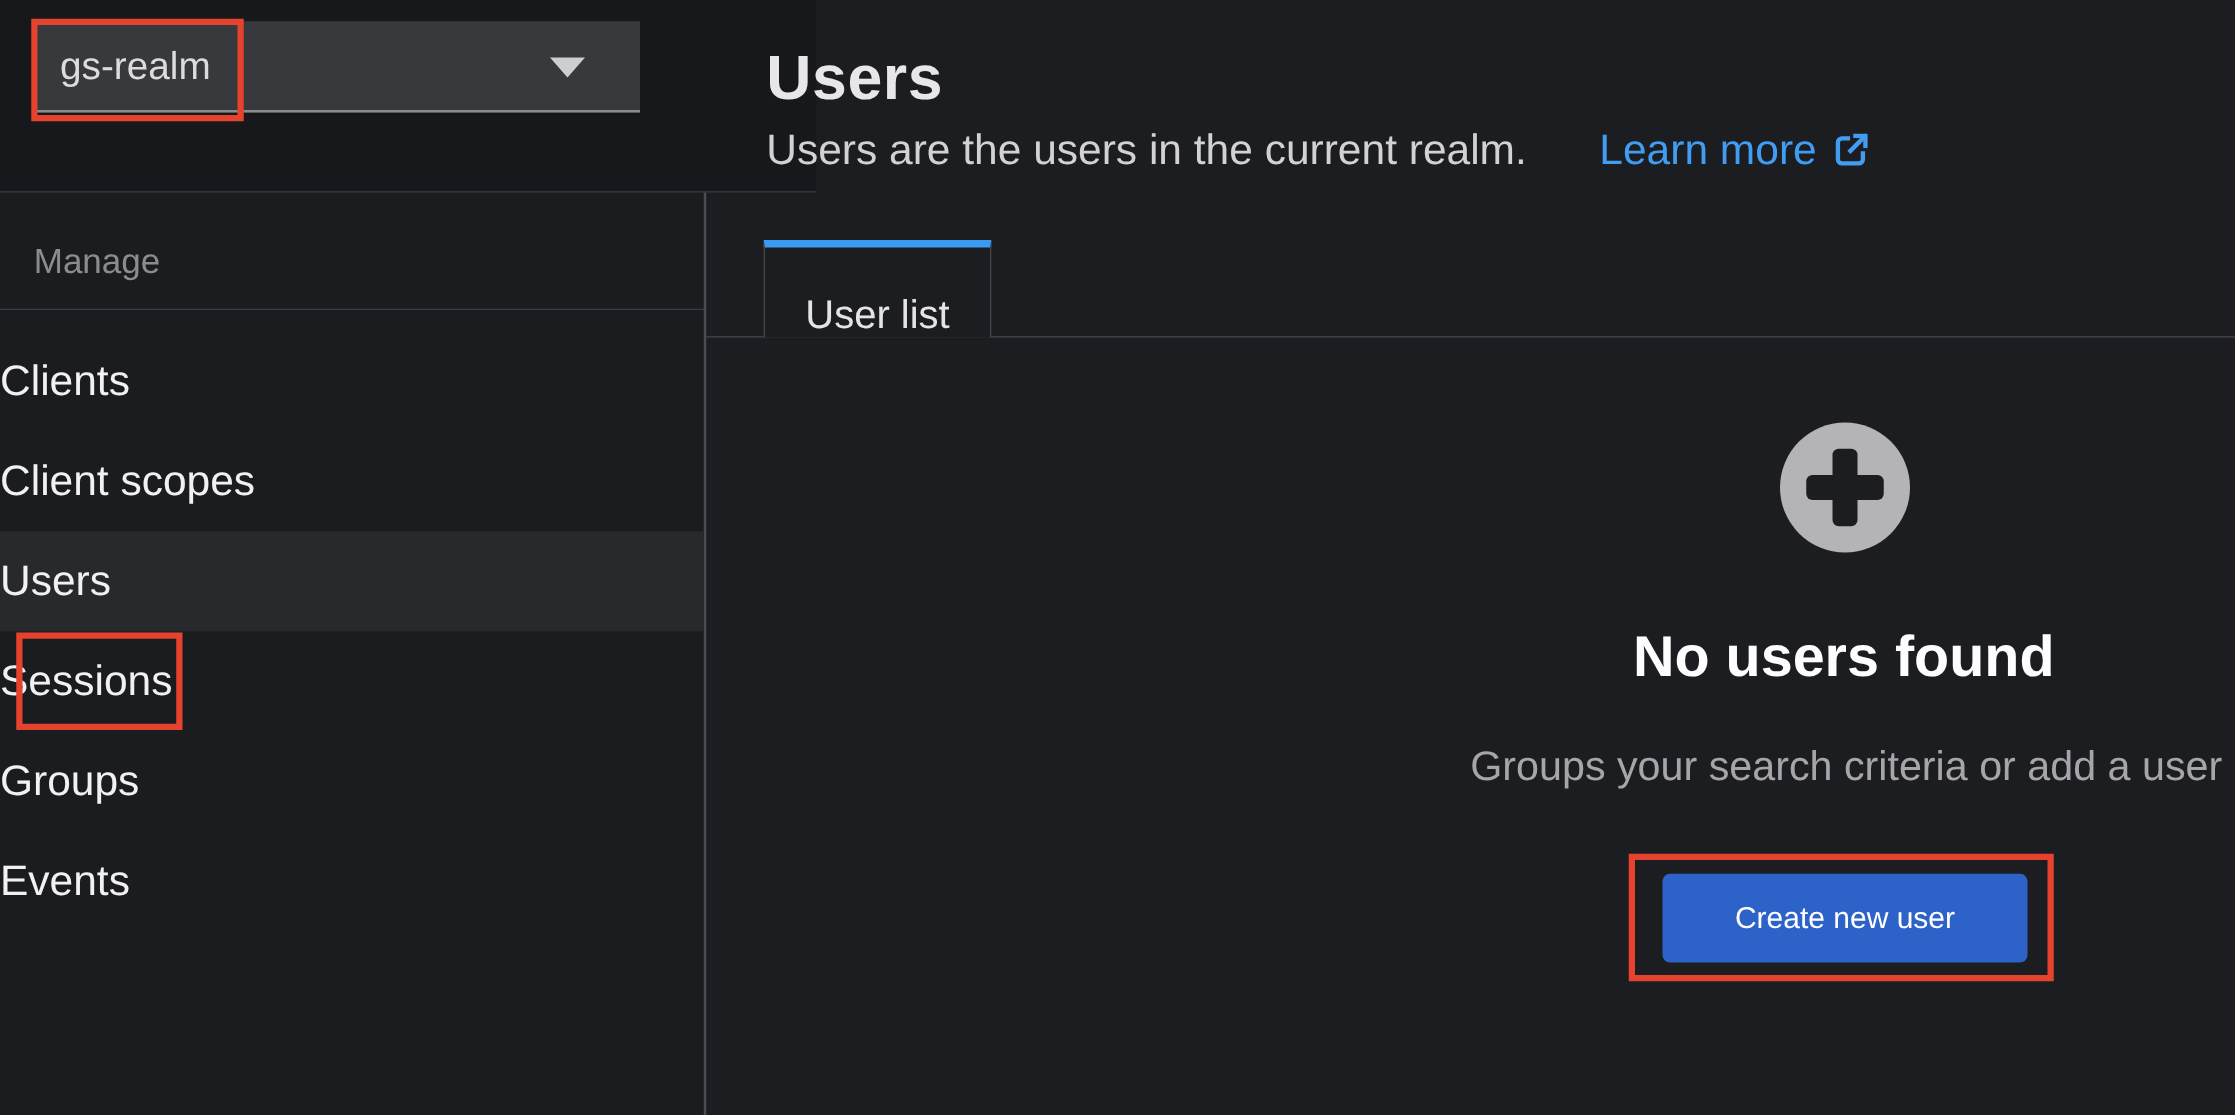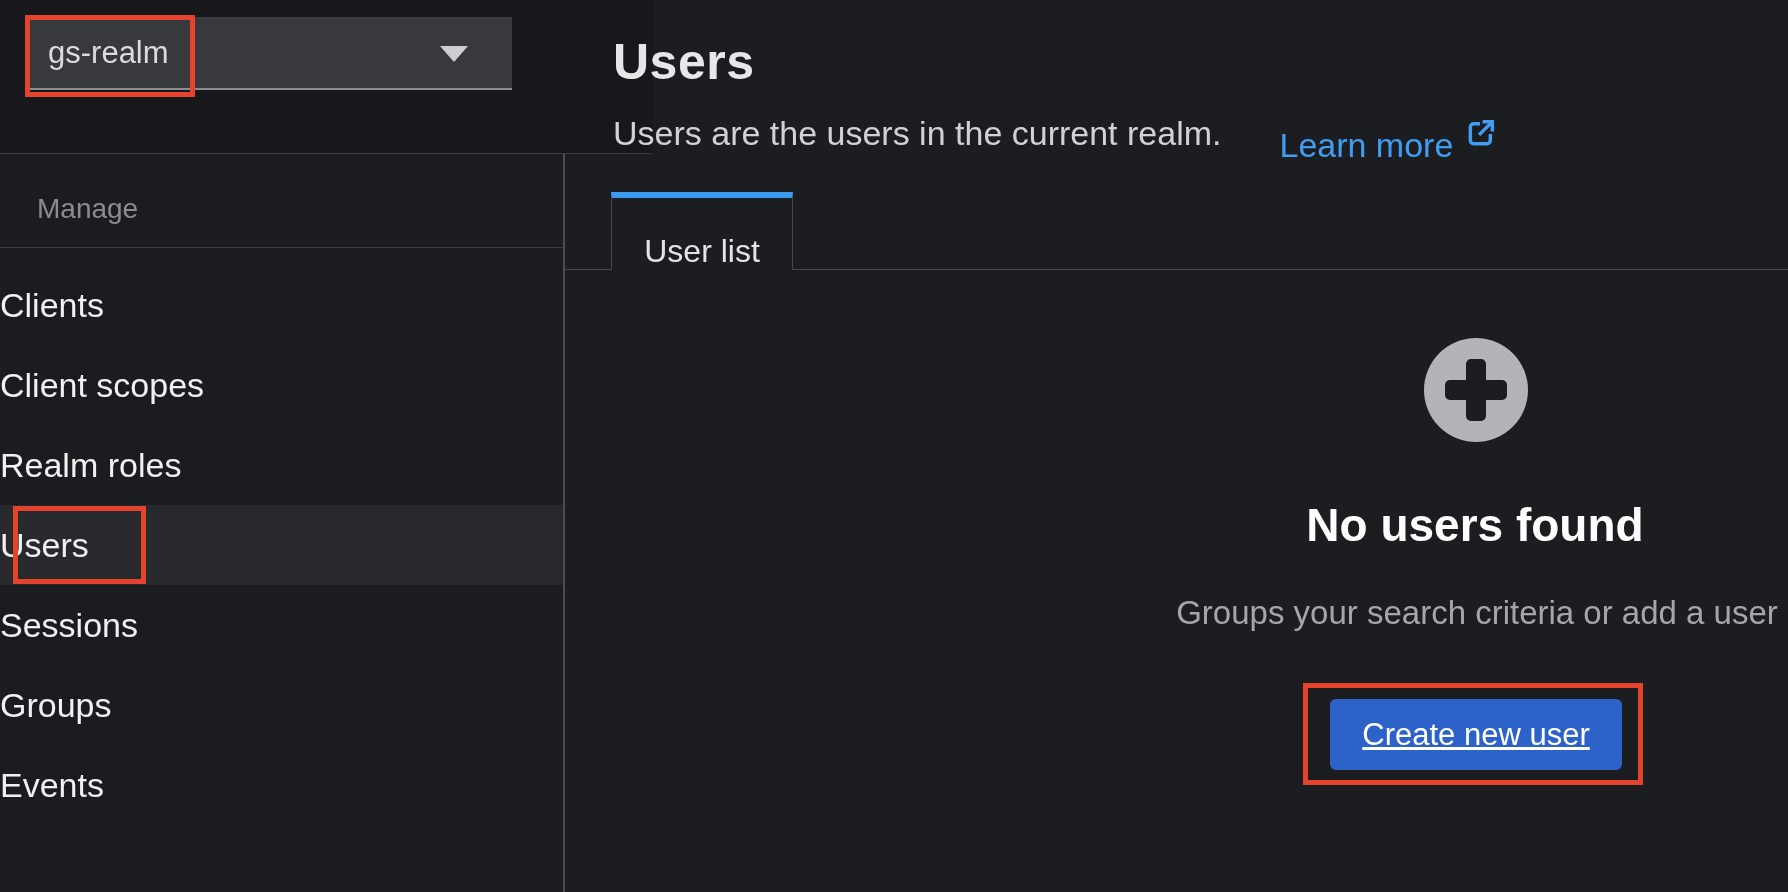--- a/index.html
+++ b/index.html
@@ -23,21 +23,21 @@
     background:#38393d;border-bottom:2px solid #8a8d90;box-sizing:border-box;
     display:flex;align-items:center;padding-left:19px;cursor:pointer;
   }
   .realm-select .realm-name{font-size:31px;color:#dcdcde;}
   .caret{
     position:absolute;right:44px;top:50%;margin-top:-7px;
     width:0;height:0;border-left:14px solid transparent;border-right:14px solid transparent;
     border-top:16px solid #cdced1;
   }
   .manage-label{
-    position:absolute;left:37px;top:195px;font-size:28px;color:#8a8d90;line-height:28px;
+    position:absolute;left:27px;top:195px;font-size:28px;color:#8a8d90;line-height:28px;
   }
   .manage-divider{
     position:absolute;left:0;top:247px;width:563px;height:1px;background:#3a3c41;
   }
   .nav{position:absolute;left:0;top:265px;width:563px;}
   .nav-item{
     height:80px;line-height:80px;
     font-size:34px;color:#f1f1f3;cursor:pointer;box-sizing:border-box;
   }
   .nav-item.active{background:#28292d;}
@@ -54,21 +54,21 @@
     position:absolute;left:613px;top:36px;font-size:50px;line-height:52px;
     font-weight:600;color:#e7e7e9;letter-spacing:0.5px;
   }
   .subtitle-row{
     position:absolute;left:613px;top:101px;display:flex;align-items:center;gap:22px;
   }
   .subtitle{font-size:34px;color:#d2d2d5;line-height:38px;}
   .learn-more{
     margin-left:36px;display:flex;align-items:center;cursor:pointer;text-decoration:none;
   }
-  .learn-more .lm-label{font-size:34px;color:#419df2;line-height:38px;margin-top:25px;}
+  .learn-more .lm-label{font-size:34px;color:#419df2;line-height:38px;}
   .learn-more svg{margin-left:12px;display:block;}
   
   .content-topline{
     position:absolute;left:565px;top:269px;width:1223px;height:1px;background:#46484e;z-index:1;
   }
   .tab{
     position:absolute;left:611px;top:192px;width:182px;height:78px;box-sizing:border-box;
     background:#1c1d21;border-top:6px solid #3b9af2;
     border-left:1px solid #46484e;border-right:1px solid #46484e;
     display:flex;align-items:flex-end;justify-content:center;z-index:2;cursor:pointer;
@@ -93,42 +93,41 @@
   }
   .empty-desc{
     position:absolute;left:1173px;top:594px;width:608px;text-align:center;
     font-size:33px;line-height:37px;color:#a5a5aa;white-space:nowrap;
   }
   .create-btn{
     position:absolute;left:1330px;top:699px;width:292px;height:71px;
     background:#2d63c8;border:none;border-radius:6px;cursor:pointer;
     display:flex;align-items:center;justify-content:center;z-index:2;
   }
-  .create-btn .btn-label{font-size:31px;color:#ffffff;text-decoration:underline;}
+  .create-btn .btn-label{font-size:24px;color:#ffffff;}
 </style>
 </head>
 <body>
 
 <div class="screen">
 
   <div class="sidebar">
     <div class="realm-section">
       <div class="realm-select">
         <span class="realm-name">gs-realm</span>
         <span class="caret"></span>
       </div>
     </div>
 
     <div class="manage-label">Manage</div>
     <div class="manage-divider"></div>
 
     <div class="nav">
       <div class="nav-item">Clients</div>
       <div class="nav-item">Client scopes</div>
-      <div class="nav-item">Realm roles</div>
       <div class="nav-item active">Users</div>
       <div class="nav-item">Sessions</div>
       <div class="nav-item">Groups</div>
       <div class="nav-item">Events</div>
     </div>
   </div>
 
   <div class="page-title">Users</div>
 
   <div class="subtitle-row">

